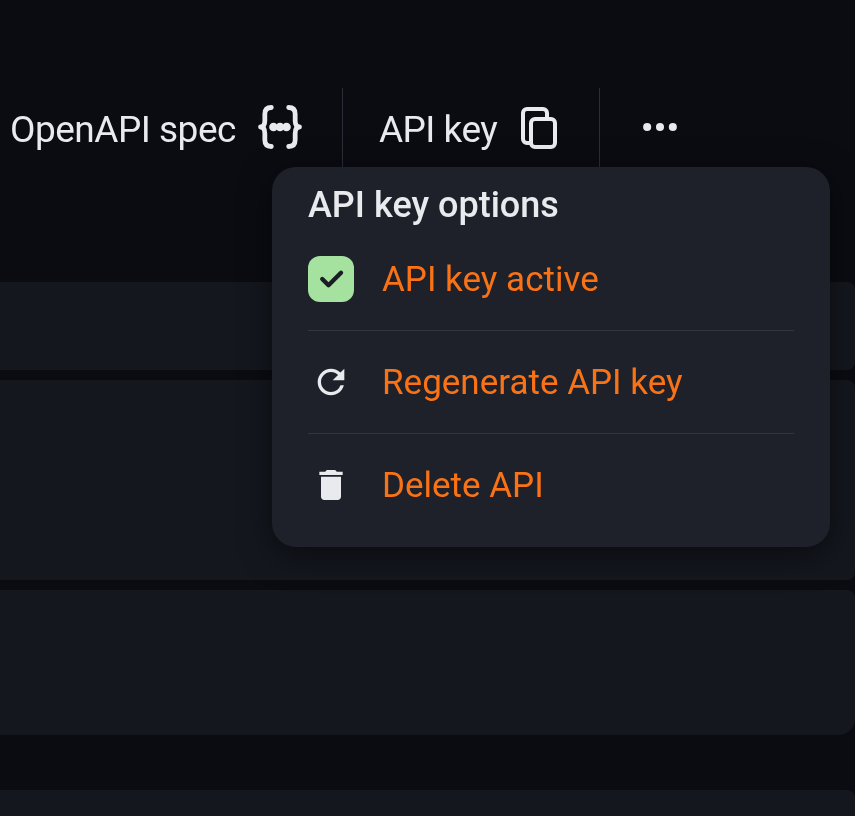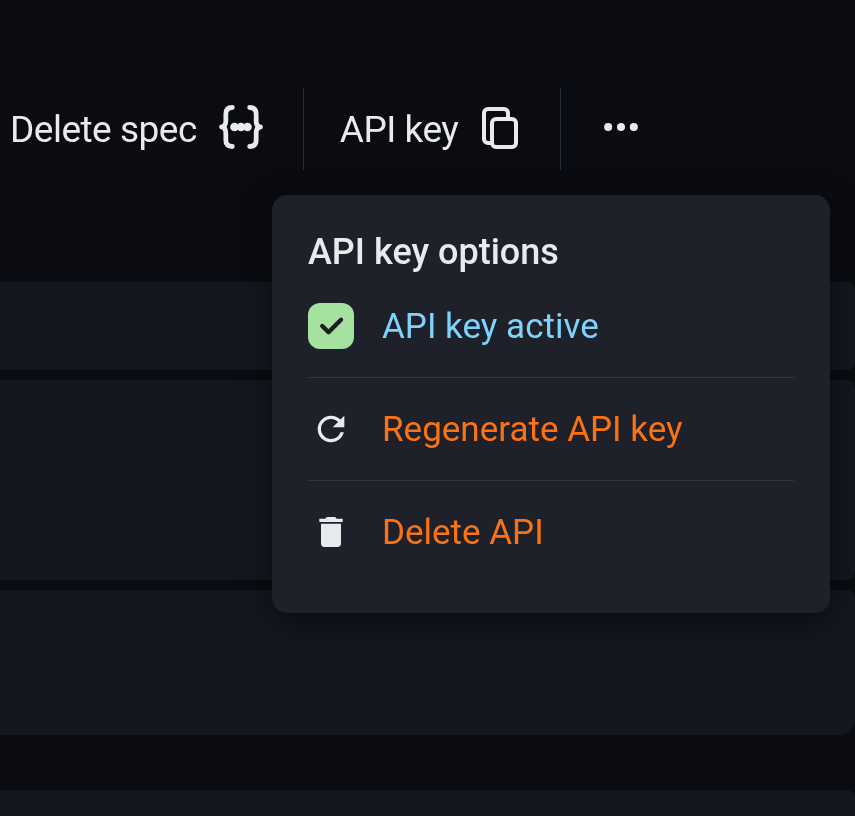--- a/index.html
+++ b/index.html
@@ -69,41 +69,40 @@
       align-items: center;
       cursor: pointer;
     }
     
     .popover {
       position: absolute;
       top: 167px;
       left: 272px;
       width: 558px;
       background: #1e2129;
-      border-radius: 15px;
-      padding: 36px 0;
+      border-radius: 24px;
+      padding: 17px 0;
       box-shadow: 0 8px 32px rgba(0,0,0,0.5);
-      margin-top: 28px;
     }
     .popover-title {
       font-size: 36px;
       font-weight: 500;
       color: #e8eaed;
       padding: 0 36px 8px;
     }
     .popover-item {
       display: flex;
       align-items: center;
       gap: 28px;
       padding: 22px 36px;
       cursor: pointer;
     }
     .popover-item-label {
       font-size: 35px;
-      color: #7dd3fc;
+      color: #f97316;
       font-weight: 400;
     }
     .popover-item-label.bright {
       color: #f97316;
     }
     .popover-divider {
       height: 1px;
       background: #32363f;
       margin: 6px 36px;
     }
@@ -137,21 +136,21 @@
 
 <div class="bg-rows">
   <div class="bg-row bg-row-1"></div>
   <div class="bg-row bg-row-2"></div>
   <div class="bg-row bg-row-3"></div>
   <div class="bg-row bg-row-4"></div>
 </div>
 
 <div class="toolbar">
   <div class="toolbar-item" style="padding-left:10px;">
-    <span class="toolbar-label">Delete spec</span>
+    <span class="toolbar-label">OpenAPI spec</span>
     <span>
       <svg width="52" height="52" viewBox="0 0 24 24" fill="none" stroke="#e8eaed" stroke-width="2.2" stroke-linecap="round" stroke-linejoin="round">
         <path d="M8 3c-1.5 0-3 .5-3 3v3c0 1.5-.5 3-2 3 1.5 0 2 1.5 2 3v3c0 2.5 1.5 3 3 3"></path>
         <path d="M16 3c1.5 0 3 .5 3 3v3c0 1.5.5 3 2 3-1.5 0-2 1.5-2 3v3c0 2.5-1.5 3-3 3"></path>
         <circle cx="9" cy="12" r="0.9" fill="#e8eaed"></circle>
         <circle cx="12" cy="12" r="0.9" fill="#e8eaed"></circle>
         <circle cx="15" cy="12" r="0.9" fill="#e8eaed"></circle>
       </svg>
     </span>
   </div>

